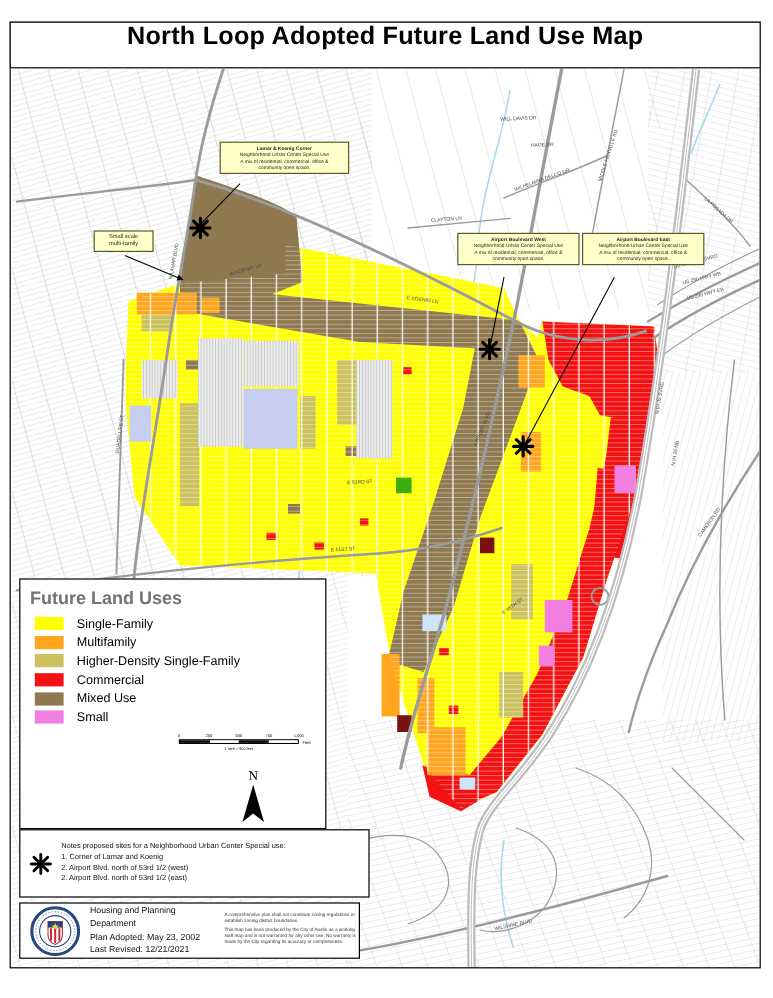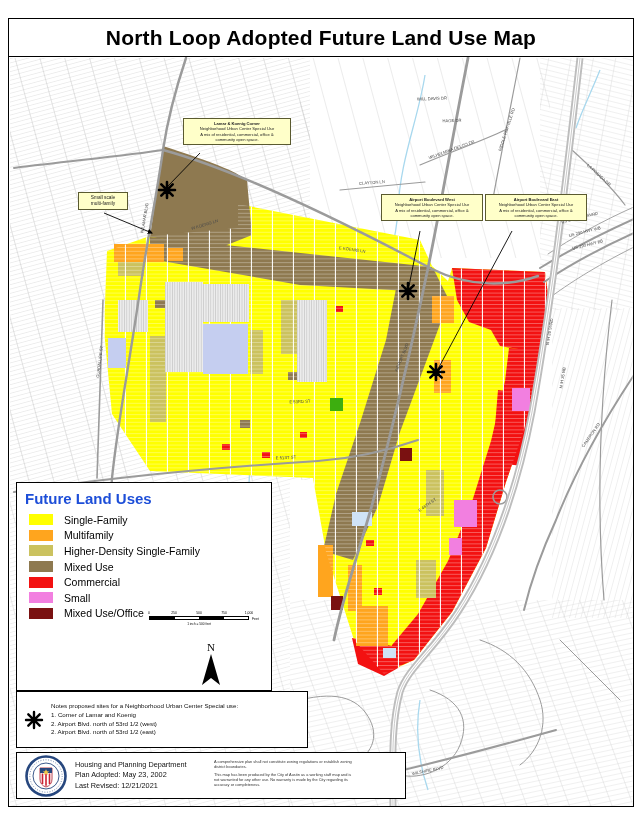--- a/index.html
+++ b/index.html
@@ -1,57 +1,57 @@
 <!DOCTYPE html>
 <html style="--c-single_family: #FFFF00; --c-higher_density: #CBC25F; --c-multifamily: #FFA51E; --c-commercial: #F31111; --c-mixed_use: #8E7950; --c-office: #F27FE0; --c-mixed_use_office: #7A1111; --c-civic: #C5CEF0; --c-recreation: #3DAE0F; --c-utilities: #CFE3F6;"><head>
 <meta charset="utf-8">
 <style>
   html,body{margin:0;padding:0;background:#fff;}
   .page{position:relative;width:644px;height:832px;background:#fff;overflow:hidden;
         font-family:"Liberation Sans",sans-serif;}
   svg text{font-family:"Liberation Sans",sans-serif;}
   .frame{position:absolute;left:8px;top:18px;width:626px;height:789px;border:1.6px solid #000;box-sizing:border-box;pointer-events:none;}
   .titlebar{position:absolute;left:8px;top:18px;width:626px;height:39px;border:1.6px solid #000;box-sizing:border-box;
-            background:#fff;display:flex;align-items:center;justify-content:center;}
+            background:#fff;display:flex;align-items:flex-start;justify-content:center;}
   .titlebar h1{margin:0;font-size:21px;font-weight:bold;letter-spacing:.2px;color:#000;}
   .mapsvg{position:absolute;left:0;top:0;}
   
   .callout{position:absolute;background:#ffffc9;border:.8px solid #5a5a30;box-sizing:border-box;
            padding:2px 2px;text-align:center;color:#222;line-height:1.3;z-index:5;}
   .callout .co-line{font-size:4.1px;}
   .callout .co-line:first-child{font-weight:bold;}
   .co-a{left:78px;top:192px;width:50px;}
   .co-a .co-line{font-size:4.8px;font-weight:normal !important;}
   .co-b{left:183px;top:118px;width:108px;}
   .co-c{left:381px;top:194px;width:102px;}
   .co-d{left:485px;top:194px;width:102px;}
   
   .legend{position:absolute;left:16px;top:482px;width:256px;height:209px;background:#fff;border:1.4px solid #000;
           box-sizing:border-box;z-index:6;}
-  .legend-title{font-size:15px;font-weight:bold;margin:7px 0 5px 8px;color:#1d4ed8;}
+  .legend-title{font-size:15px;font-weight:bold;margin:7px 0 5px 8px;color:#737373;}
   .legend-rows{margin-left:12px;}
   .legend-row{display:flex;align-items:center;height:15.6px;}
   .legend-swatch{width:24px;height:11px;margin-right:11px;flex:0 0 auto;}
   .legend-label{font-size:10.5px;color:#000;white-space:nowrap;}
   .scalebar{position:absolute;left:132px;top:128px;width:118px;z-index:7;}
   .scale-ticks{position:relative;height:5px;font-size:3.4px;color:#000;}
   .scale-ticks span{position:absolute;transform:translateX(-50%);}
   .scale-strip{position:relative;width:100px;height:4px;border:.7px solid #000;box-sizing:border-box;display:flex;}
   .scale-strip i{display:block;height:100%;width:25%;}
   .scale-feet{position:absolute;left:103px;top:6px;font-size:3.4px;}
   .scale-ratio{width:100px;text-align:center;font-size:3.2px;margin-top:1.5px;color:#000;}
   .north{position:absolute;left:176px;top:158px;width:36px;text-align:center;z-index:7;}
   .north .n-label{font-family:"Liberation Serif",serif;font-size:11px;color:#000;}
   
   .notes-box{position:absolute;left:16px;top:691px;width:292px;height:57px;background:#fff;border:.9px solid #000;
              box-sizing:border-box;display:flex;align-items:center;z-index:6;}
   .notes-ast{flex:0 0 34px;display:flex;justify-content:center;}
   .notes-text{font-size:6.2px;line-height:1.42;color:#111;}
   
-  .footer-box{position:absolute;left:16px;top:752px;width:390px;height:47px;background:#fff;border:.9px solid #000;
+  .footer-box{position:absolute;left:16px;top:752px;width:284px;height:47px;background:#fff;border:.9px solid #000;
               box-sizing:border-box;display:flex;align-items:center;z-index:6;}
   .seal-wrap{flex:0 0 58px;display:flex;justify-content:center;}
   .dept{font-size:7.3px;line-height:1.45;color:#111;width:135px;}
   .disc{font-size:3.9px;line-height:1.25;color:#333;width:140px;margin-left:4px;}
   .disc p{margin:0 0 3px 0;}
 </style>
 </head>
 <body>
 
 <div class="page">
@@ -319,34 +319,30 @@
         </div>
         <div class="legend-row">
           <div class="legend-swatch" style="background: rgb(255, 165, 30);"></div>
           <span class="legend-label">Multifamily</span>
         </div>
         <div class="legend-row">
           <div class="legend-swatch" style="background: rgb(203, 194, 95);"></div>
           <span class="legend-label">Higher-Density Single-Family</span>
         </div>
         <div class="legend-row">
+          <div class="legend-swatch" style="background: rgb(243, 17, 17);"></div>
+          <span class="legend-label">Commercial</span>
+        </div>
+        <div class="legend-row">
           <div class="legend-swatch" style="background: rgb(142, 121, 80);"></div>
           <span class="legend-label">Mixed Use</span>
         </div>
         <div class="legend-row">
-          <div class="legend-swatch" style="background: rgb(243, 17, 17);"></div>
-          <span class="legend-label">Commercial</span>
-        </div>
-        <div class="legend-row">
           <div class="legend-swatch" style="background: rgb(242, 127, 224);"></div>
           <span class="legend-label">Small</span>
-        </div>
-        <div class="legend-row">
-          <div class="legend-swatch" style="background: rgb(122, 17, 17);"></div>
-          <span class="legend-label">Mixed Use/Office</span>
         </div>
       </div>
 
     <div class="scalebar">
       <div class="scale-ticks" id="scale-ticks">
           <span style="left: 0px;">0</span>
           <span style="left: 25px;">250</span>
           <span style="left: 50px;">500</span>
           <span style="left: 75px;">750</span>
           <span style="left: 100px;">1,000</span>

